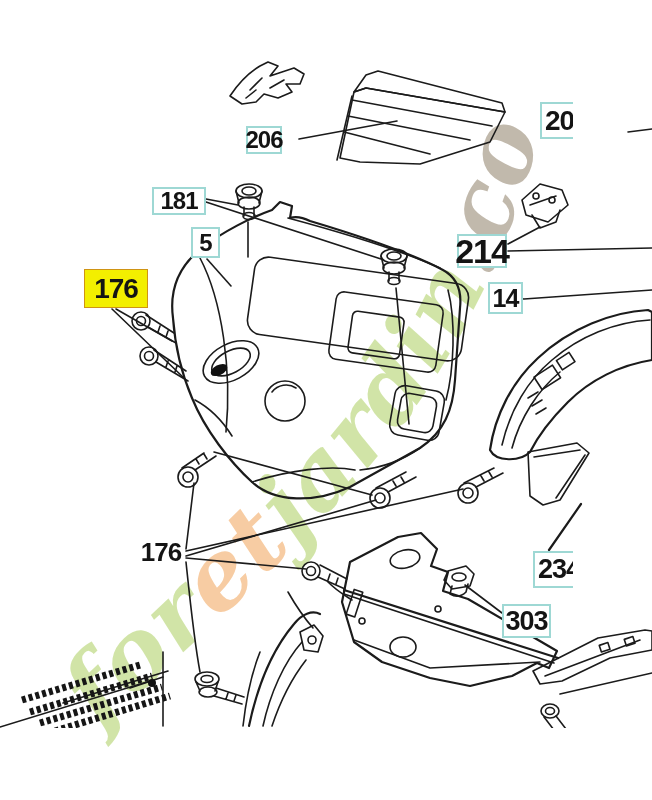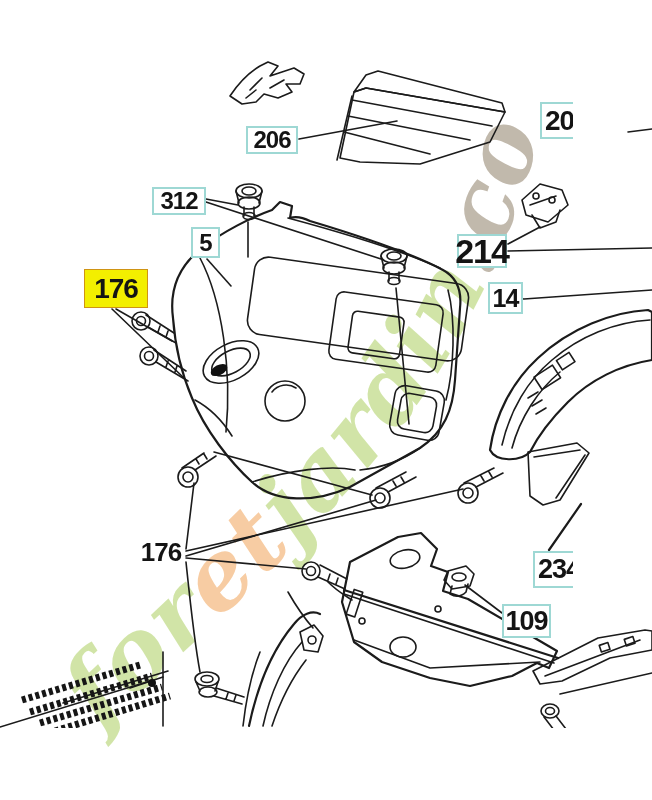--- a/index.html
+++ b/index.html
@@ -230,33 +230,33 @@
     <line class="hatch" x1="30" y1="712" x2="152" y2="676"></line>
     <line class="hatch" x1="40" y1="723" x2="162" y2="687"></line>
     <line class="hatch" x1="55" y1="731" x2="170" y2="696"></line>
     <line class="ln" x1="163" y1="652" x2="163" y2="726"></line>
     <line class="ln" x1="130" y1="688" x2="163" y2="677"></line>
     <circle class="fillb" cx="152" cy="683" r="4"></circle>
   </g>
   </g>
 </svg>
 
-<div class="plabel" style="left:246px;top:126px;width:52px;height:28px;">206</div>
-
-<div class="plabel" style="left:152px;top:187px;width:54px;height:28px;">312</div>
+<div class="plabel" style="left:246px;top:126px;width:36px;height:28px;">206</div>
+
+<div class="plabel" style="left:152px;top:187px;width:54px;height:28px;">181</div>
 
 <div class="plabel" style="left:191px;top:227px;width:29px;height:31px;">5</div>
 
 <div class="plabel hl" style="left:84px;top:269px;width:64px;height:39px;">176</div>
 
 <div class="plabel cut-right" style="left:540px;top:102px;width:33px;height:37px;font-size:28px;">20</div>
 
 <div class="plabel" style="left:457px;top:234px;width:50px;height:34px;font-size:34px;">214</div>
 
 <div class="plabel" style="left:468px;top:282px;width:35px;height:32px;font-size:25px;margin-left:20px;">14</div>
 
 <div class="plabel plain" style="left:136px;top:539px;width:50px;height:26px;">176</div>
 
 <div class="plabel cut-right" style="left:533px;top:551px;width:40px;height:37px;font-size:27px;">234</div>
 
-<div class="plabel" style="left:502px;top:604px;width:49px;height:34px;font-size:27px;">109</div>
+<div class="plabel" style="left:502px;top:604px;width:49px;height:34px;font-size:27px;">303</div>
 
 </div>
 
 </body></html>

